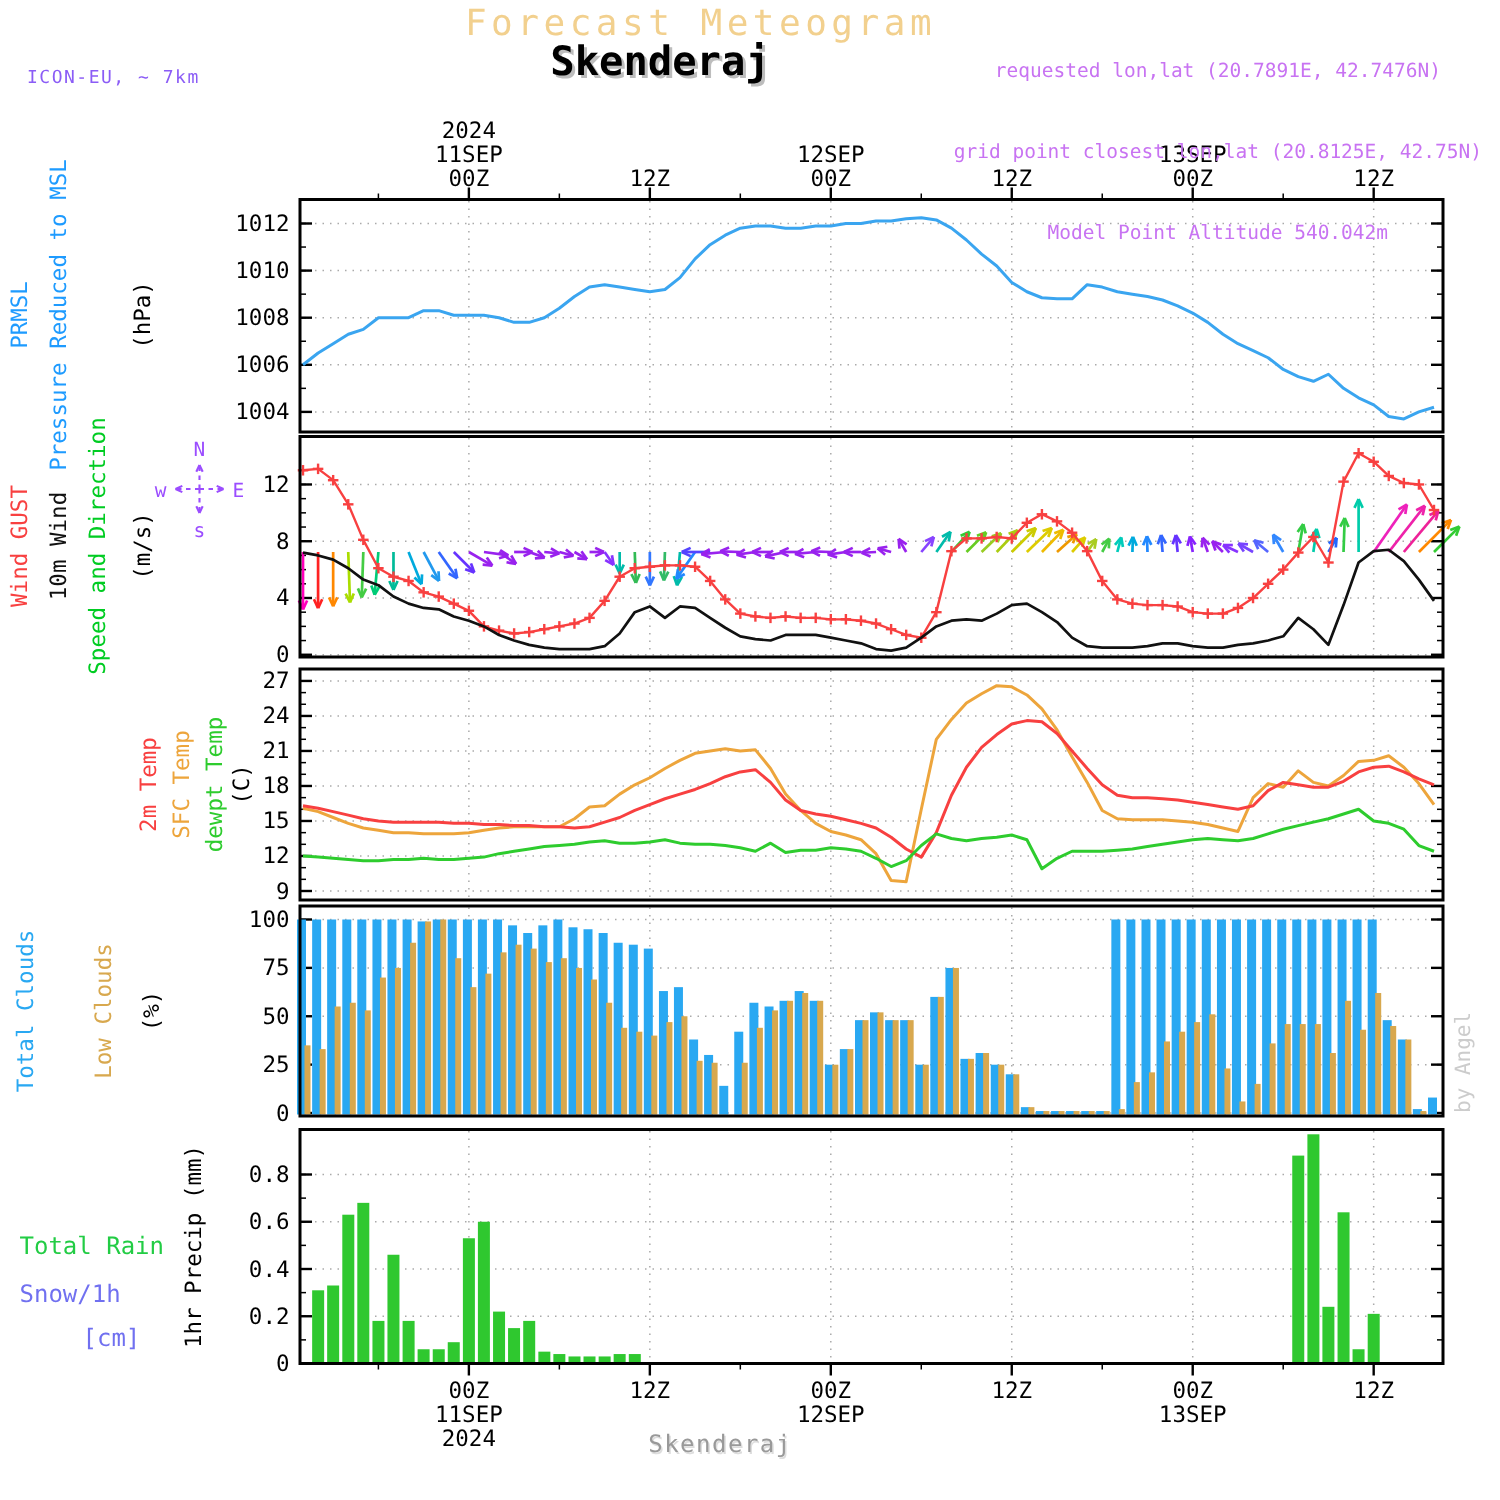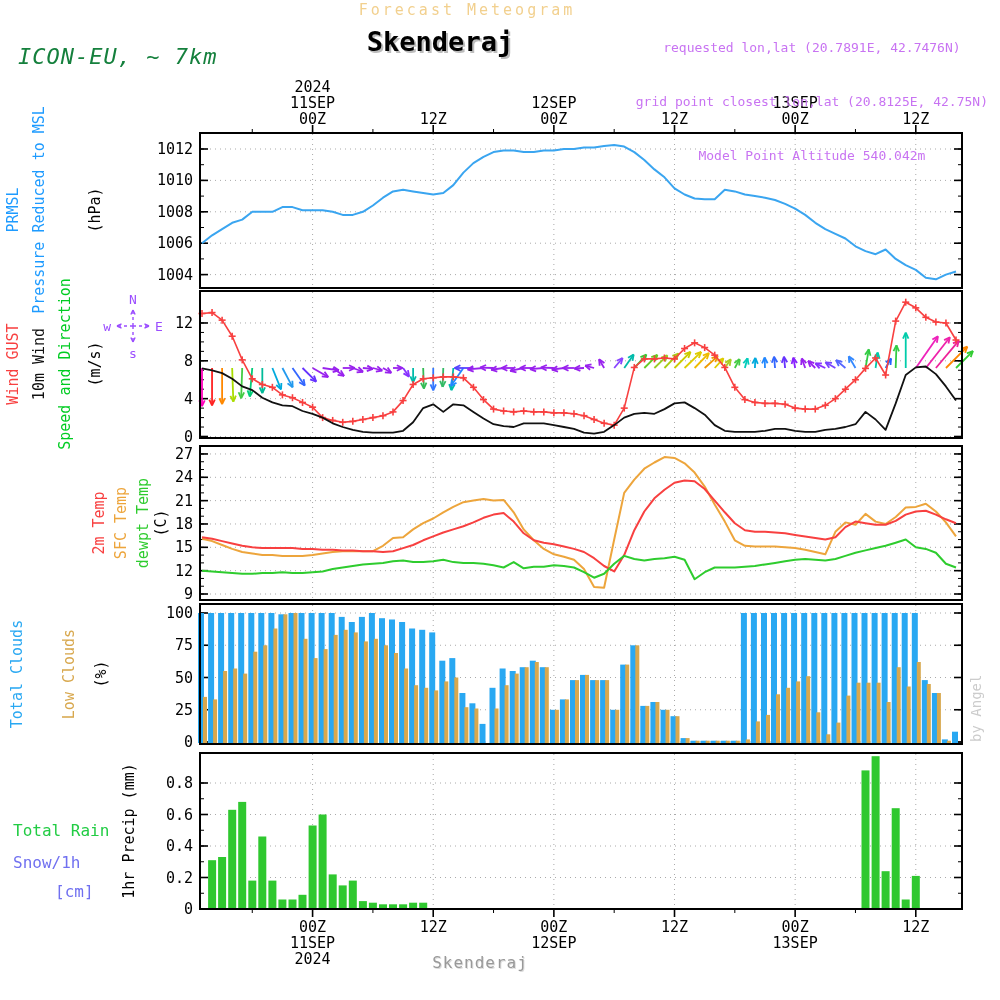--- a/index.html
+++ b/index.html
@@ -1,22 +1,22 @@
 <!DOCTYPE html>
 <html><head>
 <meta charset="utf-8">
 <style>
   html,body{margin:0;padding:0;background:#fff;}
   #stage{position:relative;width:1000px;height:1000px;background:#fff;overflow:hidden;
          font-family:"DejaVu Sans Mono","Liberation Mono",monospace;}
   .abs{position:absolute;white-space:pre;}
-  #watermark{left:197px;top:1px;width:540px;text-align:center;font-size:15px;letter-spacing:3px;color:#f2d08e;}
+  #watermark{left:197px;top:1px;width:540px;text-align:center;font-size:24px;letter-spacing:3px;color:#f2d08e;}
   #main-title{left:190px;top:26px;width:500px;text-align:center;font-size:27px;font-weight:bold;color:#000;
               text-shadow:2px 2px 0 #bdbdbd;}
-  #model-label{left:18px;top:44px;font-size:22px;letter-spacing:1px;color:#15803d;font-style:italic;}
+  #model-label{left:18px;top:44px;font-size:12px;letter-spacing:1px;color:#8b5cf6;}
   #meta-block{right:12px;top:3px;text-align:center;font-size:13px;line-height:18px;color:#c873f2;}
   #footer-station{left:380px;top:953px;width:200px;text-align:center;font-size:16px;letter-spacing:1px;color:#999;
                   text-shadow:1px 1px 0 #ddd;}
   #credit{left:968px;top:652px;height:90px;writing-mode:vertical-rl;transform:rotate(180deg);
           font-size:14px;color:#ccc;}
   svg{position:absolute;left:0;top:0;}
 </style>
 </head>
 <body>
 

